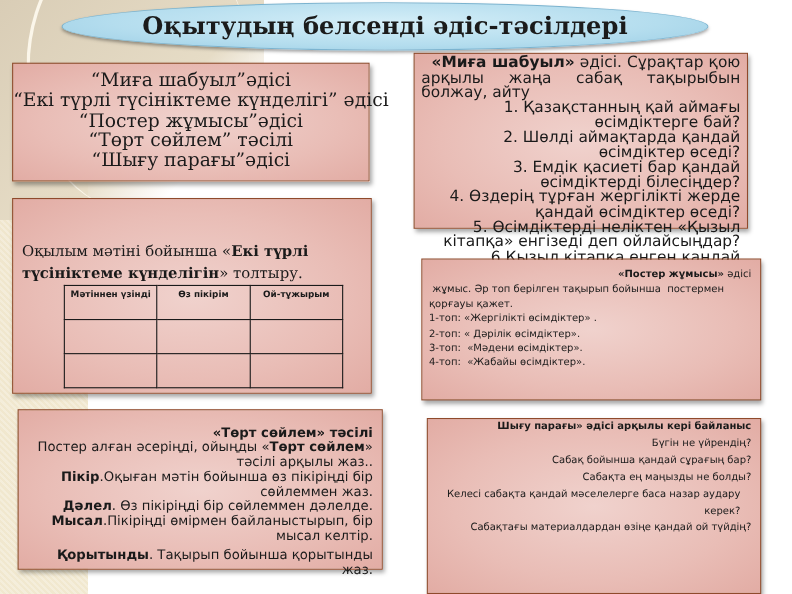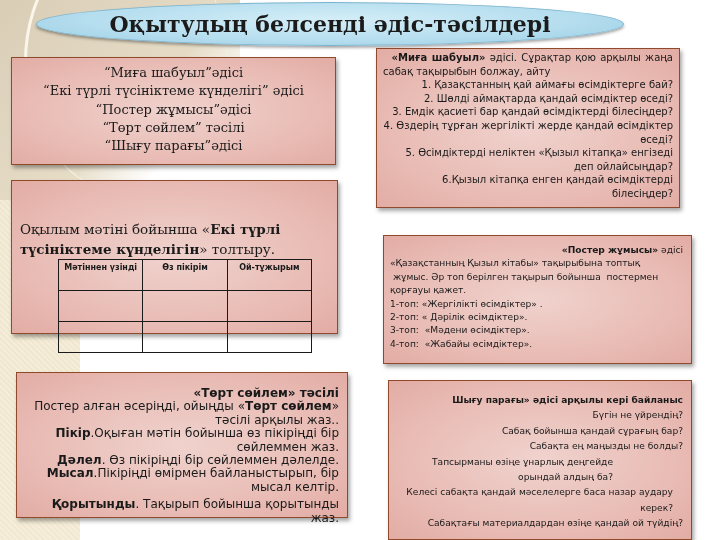--- a/index.html
+++ b/index.html
@@ -16,48 +16,48 @@
   }
   .corner-deco {
     position:absolute; left:0; top:0; width:240px; height:200px;
     background:linear-gradient(135deg,#d9cdb6 0%, #e6dcc6 55%, rgba(255,255,255,0) 75%);
   }
   .corner-arc {
     position:absolute; left:24px; top:-70px; width:200px; height:260px;
     border-radius:50%; border-left:3px solid #fbf6ea; border-top:3px solid #fbf6ea;
   }
   .title-oval {
-    position:absolute; left:36px; top:2px; width:586px; height:42px;
+    position:absolute; left:56px; top:2px; width:586px; height:42px;
     border-radius:50%;
     background:radial-gradient(ellipse at 50% 40%, #d4eef8 0%, #b4ddee 60%, #97cbe3 100%);
     box-shadow:0 2px 3px rgba(0,0,0,0.35);
     border:1px solid #7bb3cf;
     display:flex; align-items:center; justify-content:center;
   }
   .title-text {
     font-family:"DejaVu Serif", serif; font-weight:bold; font-size:22px; color:#1b1b1b;
   }
   .card {
     position:absolute; box-sizing:border-box;
     background:radial-gradient(ellipse at 50% 50%, #f0d2cd 0%, #e9bdb6 60%, #e2aca4 100%);
     border:1px solid #8f4a2c;
     box-shadow:2px 3px 4px rgba(0,0,0,0.35);
     color:#1a1a1a;
   }
   #box-methods { left:11px; top:57px; width:325px; height:108px; text-align:center;
-    font-family:"DejaVu Serif", serif; font-size:13px; line-height:18.3px; padding-top:6px; }
+    font-family:"DejaVu Serif", serif; font-size:17px; line-height:18.3px; padding-top:6px; }
   #box-brainstorm { left:376px; top:48px; width:304px; height:160px;
-    font-size:10px; line-height:13.6px; padding:2px 6px 0 6px; }
-  #box-diary { left:11px; top:180px; width:327px; height:154px; padding:38px 8px 0 8px; }
+    font-size:14px; line-height:13.6px; padding:2px 6px 0 6px; }
+  #box-diary { left:11px; top:180px; width:327px; height:178px; padding:38px 8px 0 8px; }
   #box-poster { left:383px; top:235px; width:309px; height:129px;
     font-size:9.1px; line-height:13.4px; padding:8px 8px 16px 6px; }
   #box-four { left:16px; top:372px; width:332px; height:146px;
     font-size:12px; line-height:13.4px; padding:14px 8px 0 8px; }
   #box-exit { left:388px; top:380px; width:304px; height:160px;
-    font-size:9.1px; line-height:15.4px; padding:12px 8px 0 7px; }
+    font-size:9.1px; line-height:15.4px; padding:0 8px 0 7px; }
   .diary-text { font-family:"DejaVu Serif", serif; font-size:13.5px; line-height:20px; }
   .b { font-weight:bold; }
   table.diary-table { border-collapse:collapse; margin-left:38px; margin-top:0; width:254px; }
   table.diary-table td, table.diary-table th {
     border:1.2px solid #1a1a1a; font-size:8px; font-weight:bold; text-align:center;
     vertical-align:top; height:28px; padding:2px 2px 0 2px; line-height:11px;
   }
   table.diary-table th { width:33.3%; }
   .line { display:block; white-space:nowrap; }
   .wrap { display:block;text-align:right; }
@@ -110,21 +110,20 @@
       <td></td>
       <td></td>
       <td></td>
     </tr>
   </tbody>
     </table>
 </div>
 
 <div class="card" id="box-poster">
   <div class="wrap"><span class="b">«Постер жұмысы»</span><span>  әдісі</span></div>
-  <span class="line">«Қазақстанның Қызыл кітабы» тақырыбына топтық</span>
   <span class="line" style="white-space:pre"> жұмыс. Әр топ берілген тақырып бойынша  постермен</span>
   <span class="line">қорғауы қажет.</span>
   <span class="line">1-топ: «Жергілікті өсімдіктер» .</span>
   <span class="line">2-топ: « Дәрілік өсімдіктер».</span>
   <span class="line" style="white-space:pre">3-топ:  «Мәдени өсімдіктер».</span>
   <span class="line" style="white-space:pre">4-топ:  «Жабайы өсімдіктер».</span>
 </div>
 
 <div class="card" id="box-four">
   <div class="wrap b" style="white-space:pre"> «Төрт сөйлем» тәсілі</div>
@@ -133,16 +132,15 @@
   <div class="wrap"><span class="b">Дәлел</span><span>. Өз пікіріңді бір сөйлеммен дәлелде.</span></div>
   <div class="wrap"><span class="b">Мысал</span><span>.Пікіріңді өмірмен байланыстырып, бір мысал келтір.</span></div>
   <div class="wrap" style="margin-top:4px"><span class="b">Қорытынды</span><span>. Тақырып бойынша қорытынды жаз.</span></div>
 </div>
 
 <div class="card" id="box-exit">
   <div class="wrap b">Шығу парағы» әдісі арқылы кері байланыс</div>
   <div class="wrap">Бүгін не үйрендің?</div>
   <div class="wrap">Сабақ бойынша қандай сұрағың бар?</div>
   <div class="wrap">Сабақта ең маңызды не болды?</div>
-  <div class="wrap" style="padding-right:70px">Тапсырманы өзіңе ұнарлық деңгейде орындай алдың ба?</div>
   <div class="wrap" style="padding-right:10px">Келесі сабақта қандай мәселелерге баса назар аудару керек?</div>
   <div class="wrap">Сабақтағы материалдардан өзіңе қандай ой түйдің?</div>
 </div>
 
 </body></html>

